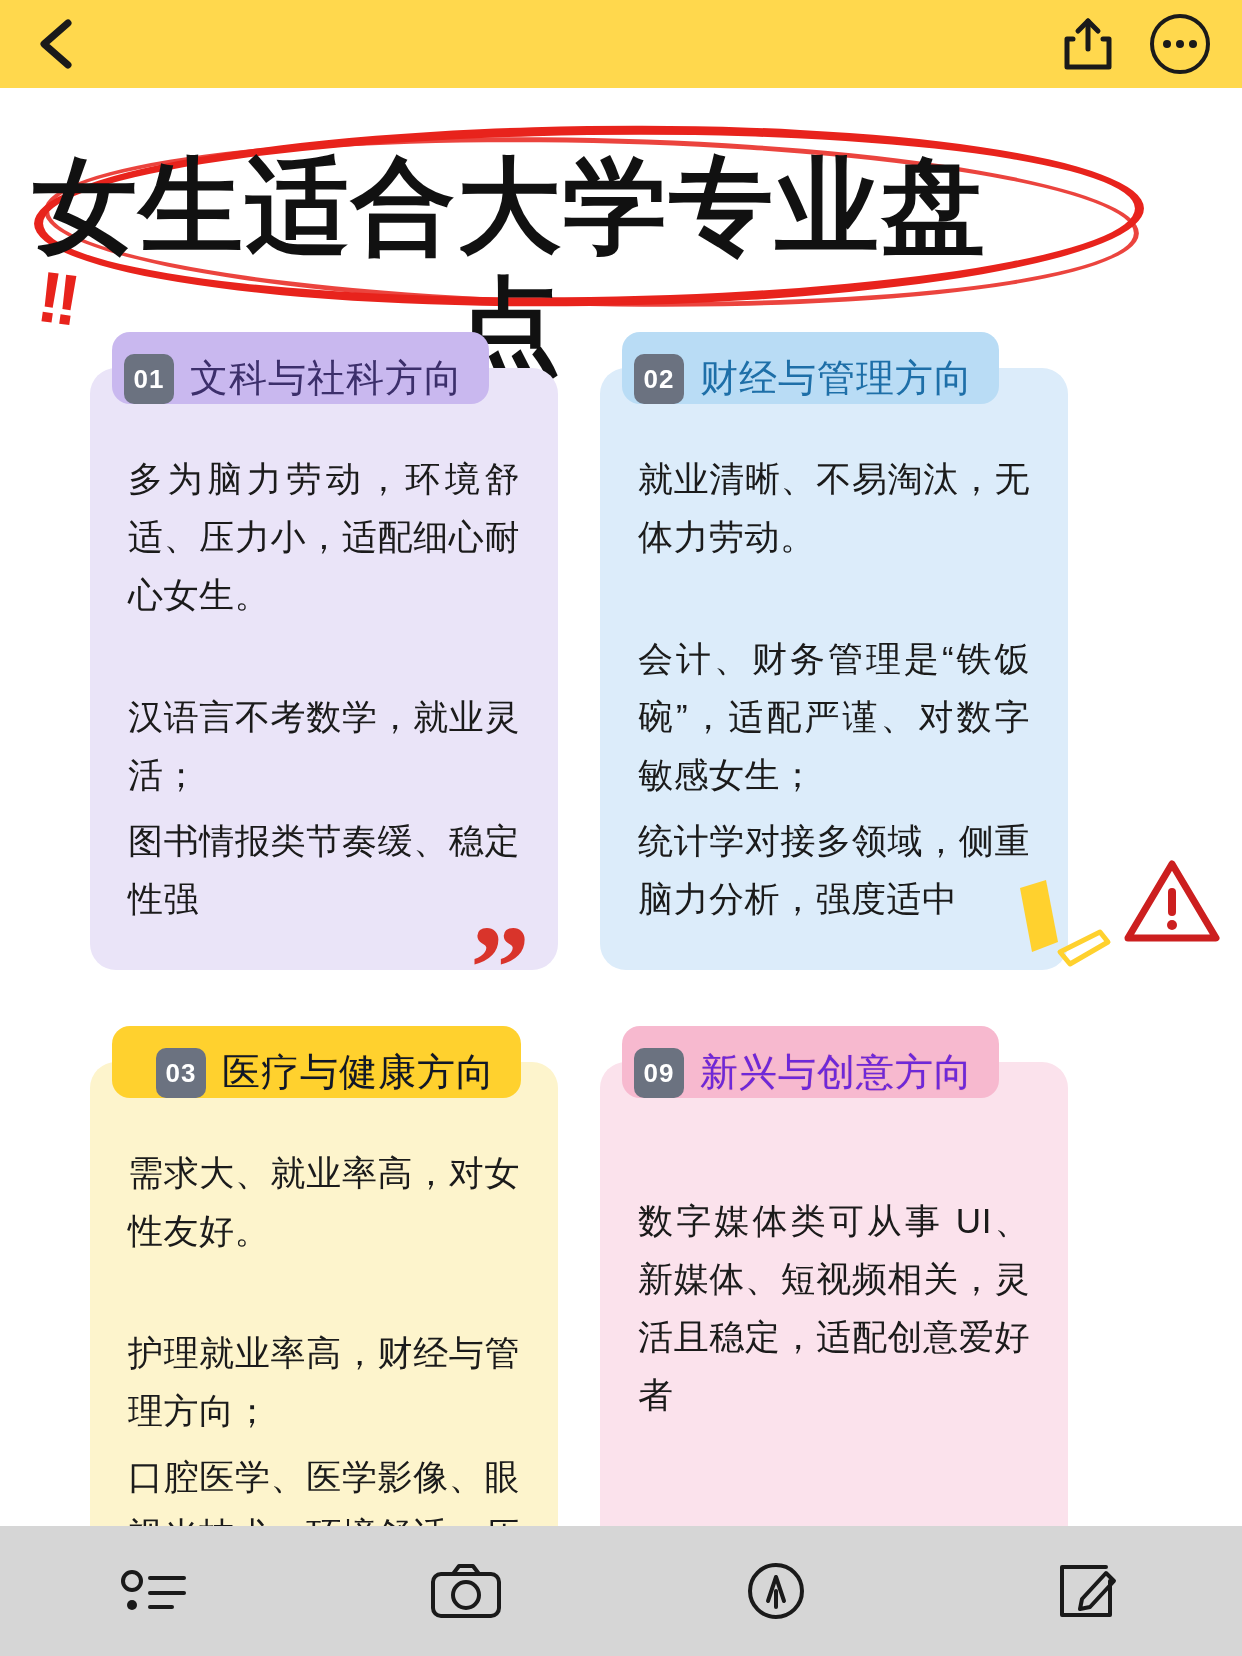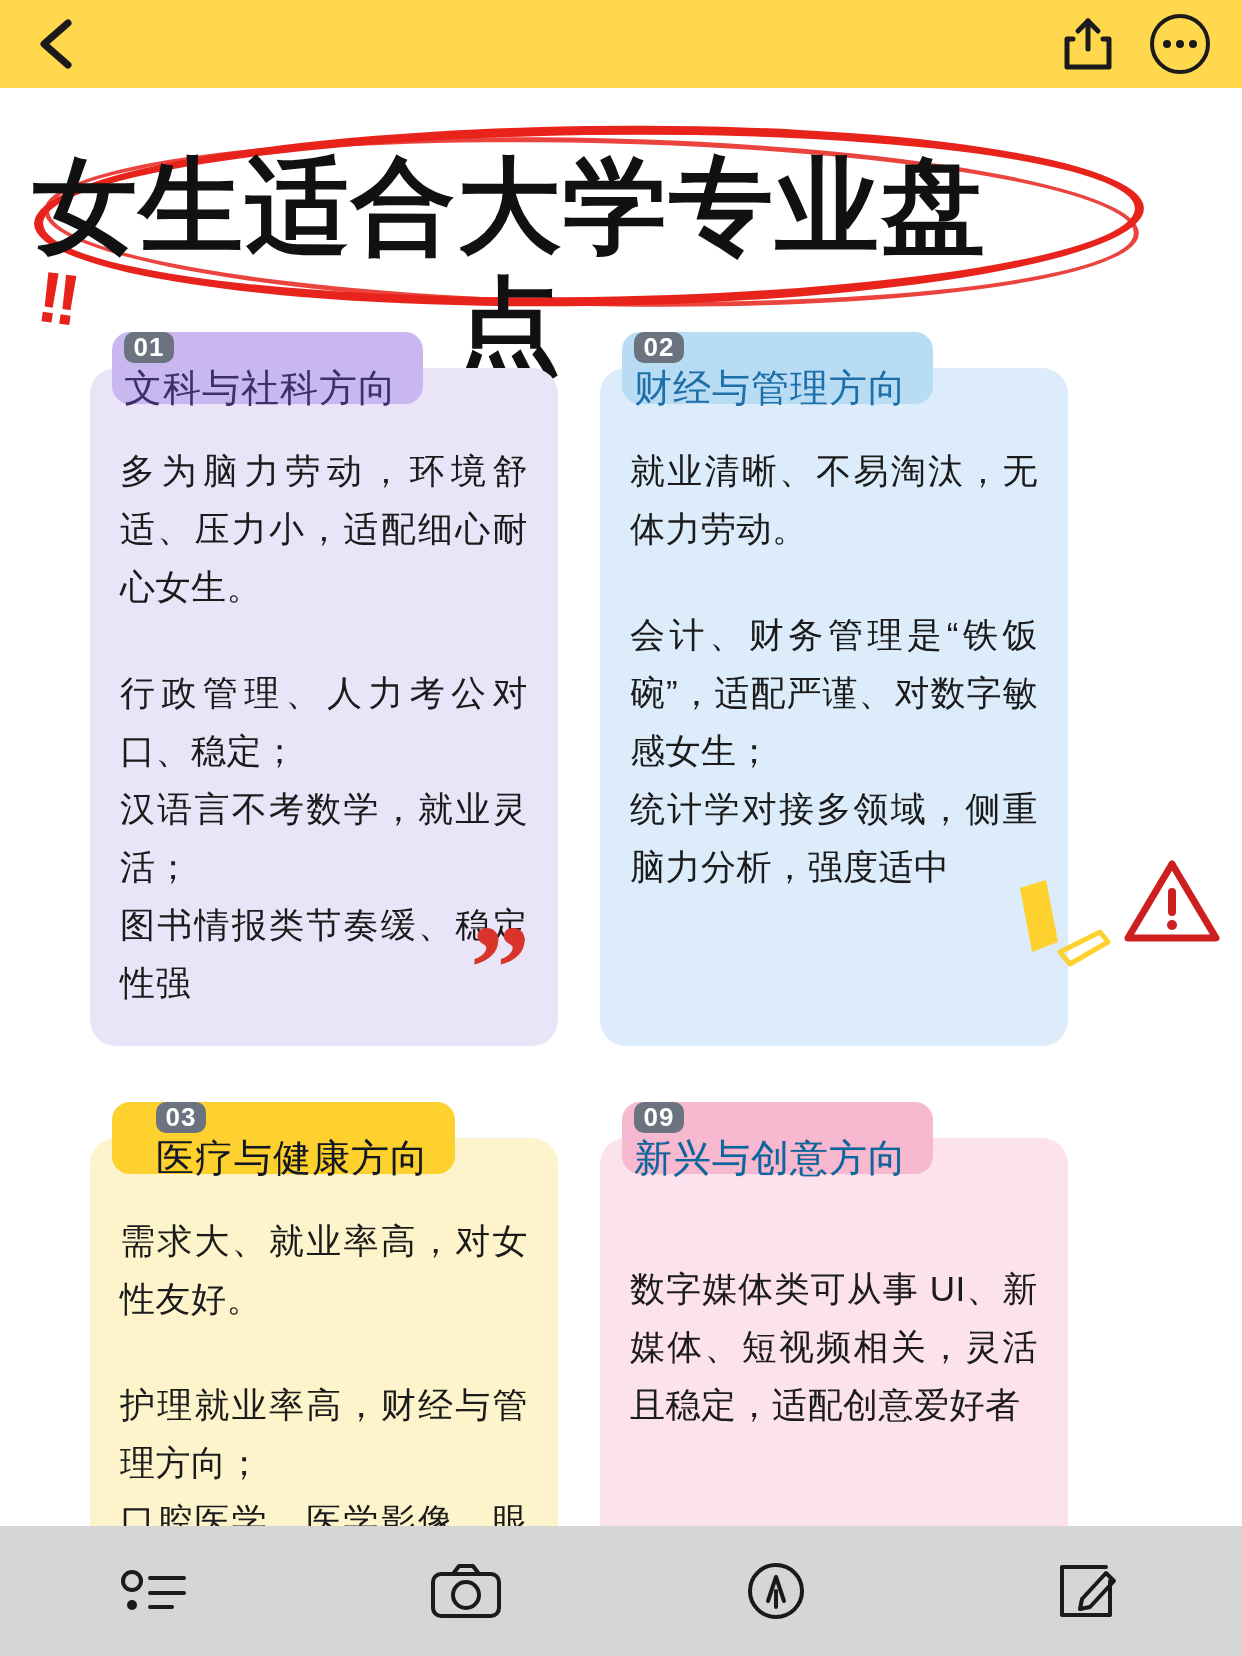--- a/index.html
+++ b/index.html
@@ -130,25 +130,24 @@
   .card-2 { background: #dcecfa; min-height: 484px; }
   .card-3 { background: #fdf4cc; min-height: 452px; margin-bottom: 0; }
   .card-4 { background: #fbe2ec; min-height: 452px; margin-bottom: 0; }
 
   .card-header {
     position: absolute;
     top: -36px;
     left: 22px;
     height: 72px;
     display: flex;
-    align-items: flex-start;
+    align-items: flex-end;
     border-radius: 18px;
     padding: 0 26px 0 12px;
     box-sizing: border-box;
-    flex-direction: column;
   }
   .hdr-1 { background: #c9b8ef; }
   .hdr-2 { background: #b9dcf5; }
   .hdr-3 { background: #ffd12e; padding-left: 44px; }
   .hdr-4 { background: #f7b9cf; }
 
   .card-num {
     width: 50px;
     height: 50px;
     border-radius: 10px;
@@ -163,32 +162,32 @@
     letter-spacing: 1px;
   }
   .card-title {
     font-size: 38px;
     font-weight: normal;
     letter-spacing: 1px;
   }
   .t-1 { color: #3c2f6b; }
   .t-2 { color: #1e6fa8; }
   .t-3 { color: #0f172a; text-shadow: 0 0 1px #e0a800; }
-  .t-4 { color: #0369a1; text-shadow: 0 0 1px #d46f96; }
+  .t-4 { color: #6d28d9; text-shadow: 0 0 1px #d46f96; }
 
   .card-body p {
     margin: 0 0 0 0;
     font-size: 35px;
     line-height: 58px;
     color: #1b1b1b;
     letter-spacing: 0.5px;
     text-align: justify;
   }
   .card-body .gap { height: 48px; }
-  .card-body .line { margin: 0; }
+  .card-body .line { margin: 8px; }
 
   
   .quote-mark {
     position: absolute;
     left: 470px;
     top: 928px;
     font-size: 120px;
     line-height: 80px;
     color: #d9342b;
     font-family: "Liberation Serif", "DejaVu Serif", serif;
@@ -268,21 +267,20 @@
 <div class="cards">
 
   <div class="card card-1">
     <div class="card-header hdr-1">
       <div class="card-num">01</div>
       <div class="card-title t-1">文科与社科方向</div>
     </div>
     <div class="card-body">
       <p class="line">多为脑力劳动，环境舒适、压力小，适配细心耐心女生。</p>
       <div class="gap"></div>
-      <p class="line">行政管理、人力考公对口、稳定；</p>
       <p class="line">汉语言不考数学，就业灵活；</p>
       <p class="line">图书情报类节奏缓、稳定性强</p>
     </div>
   </div>
 
   <div class="card card-2">
     <div class="card-header hdr-2">
       <div class="card-num">02</div>
       <div class="card-title t-2">财经与管理方向</div>
     </div>

